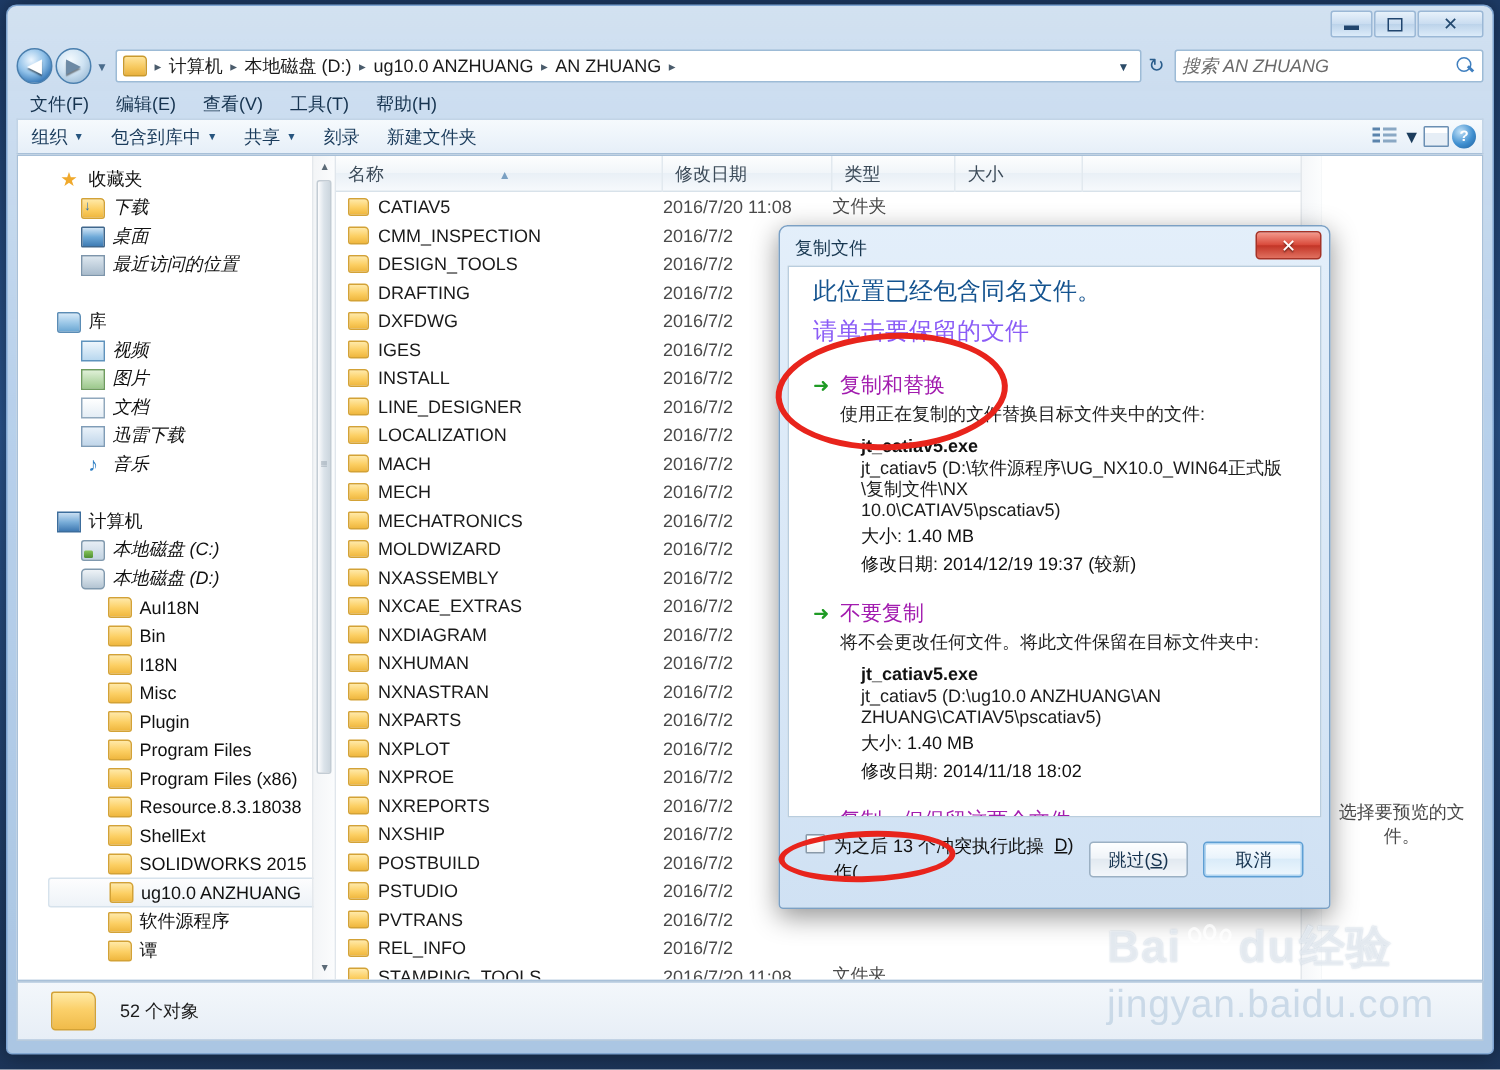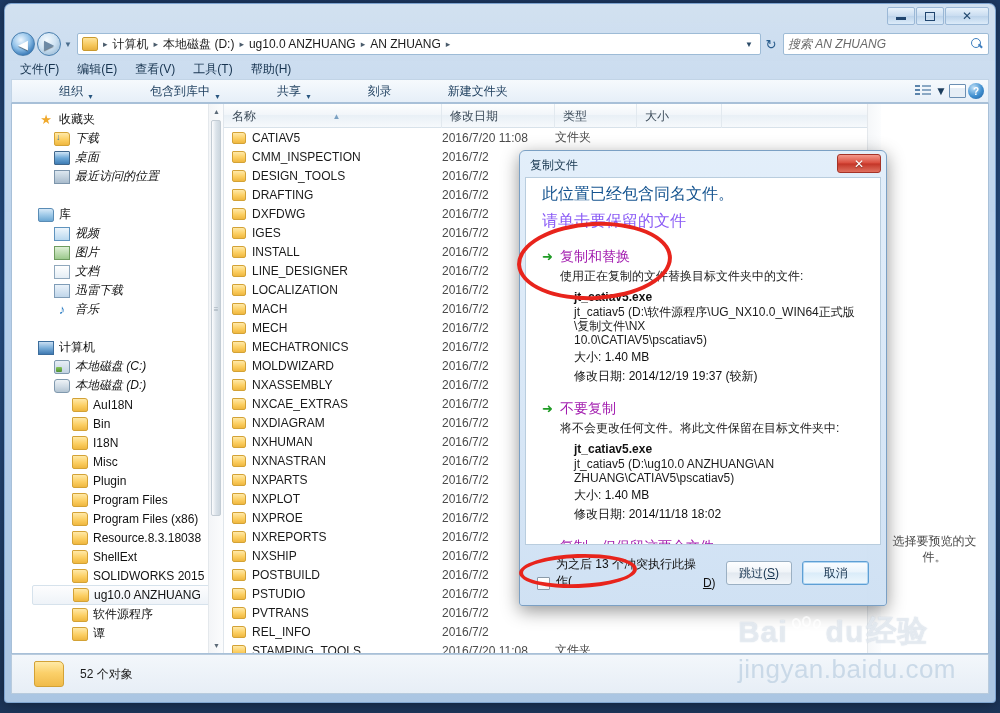--- a/index.html
+++ b/index.html
@@ -114,21 +114,21 @@
   .menubar .mi { padding: 1px 9px; }
 
   
   .toolbar {
     position: absolute; left: 6px; top: 75px; right: 6px; height: 24px;
     background: linear-gradient(180deg,#f6fafd 0%, #e6eff8 100%);
     border: 1px solid #c2d4e6; border-bottom: 1px solid #a8c0d8;
     display: flex; align-items: center;
     font-size: 12px; color: #1b3c5c;
   }
-  .tb { padding: 0 9px; display: flex; align-items:flex-end; gap:4px;margin-left:38px; }
+  .tb { padding: 0 9px; display: flex; align-items:center; gap:4px; }
   .tb .caret { font-size: 7px; color: #27557f; }
   .toolbar .right { margin-left:auto; display:flex; align-items:center; gap:2px; padding-right:4px;}
   .ico-views { width:18px;height:14px; position:relative; }
   .ico-views span { position:absolute; left:0; width:5px;height:2px;background:#5b84ac;}
   .ico-views span:nth-child(1){top:1px;}.ico-views span:nth-child(2){top:5px;}.ico-views span:nth-child(3){top:9px;}
   .ico-views i { position:absolute; left:7px; width:9px;height:2px;background:#8aa8c4;}
   .ico-views i:nth-of-type(1){top:1px;}.ico-views i:nth-of-type(2){top:5px;}.ico-views i:nth-of-type(3){top:9px;}
   .ico-pane { width:17px;height:14px;border:1.5px solid #6b8fb3; border-radius:1px;
               background: linear-gradient(180deg,#fff 0%,#fff 28%,#e6eef6 29%,#e6eef6 100%);}
   .ico-help { width:16px;height:16px;border-radius:50%;
@@ -311,21 +311,21 @@
   .choice .ctitle { font-size: 14px; color: #a21caf; margin-bottom: 2px; }
   .choice .cdesc { font-size: 12px; color: #222; margin-bottom: 5px; }
   .choice .cfile { padding-left: 14px; font-size: 12px; color: #111; }
   .choice .cfile .bold { font-weight: bold; margin-bottom: 1px; }
   .choice .cfile .pathline { color: #1c1c1c; line-height: 14px; }
   .choice .cfile .metaline { margin-top: 2px; }
   .dlg-footer {
     position: absolute; left: 5px; right: 5px; bottom: 6px; height: 52px;
     display: flex; align-items: center; padding: 0 12px;
   }
-  .chk { display: flex; align-items: flex-end; font-size: 12px; color: #111; }
+  .chk { display: flex; align-items: flex-start; font-size: 12px; color: #111; }
   .chk .box {
     width: 13px; height: 13px; margin-right: 6px;
     border: 1px solid #8a9aa9; background: linear-gradient(180deg,#fff 0%, #eef2f6 100%);
     border-radius: 1px; flex: none;
   }
   .dlg-footer .spacer { flex: 1 1 auto; }
   .btn {
     width: 70px; height: 24px; margin-left: 10px;
     border: 1px solid #9bb0c3; border-radius: 3px;
     background: linear-gradient(180deg,#fdfeff 0%, #f0f4f8 45%, #e2e9f0 50%, #f2f6fa 100%);

